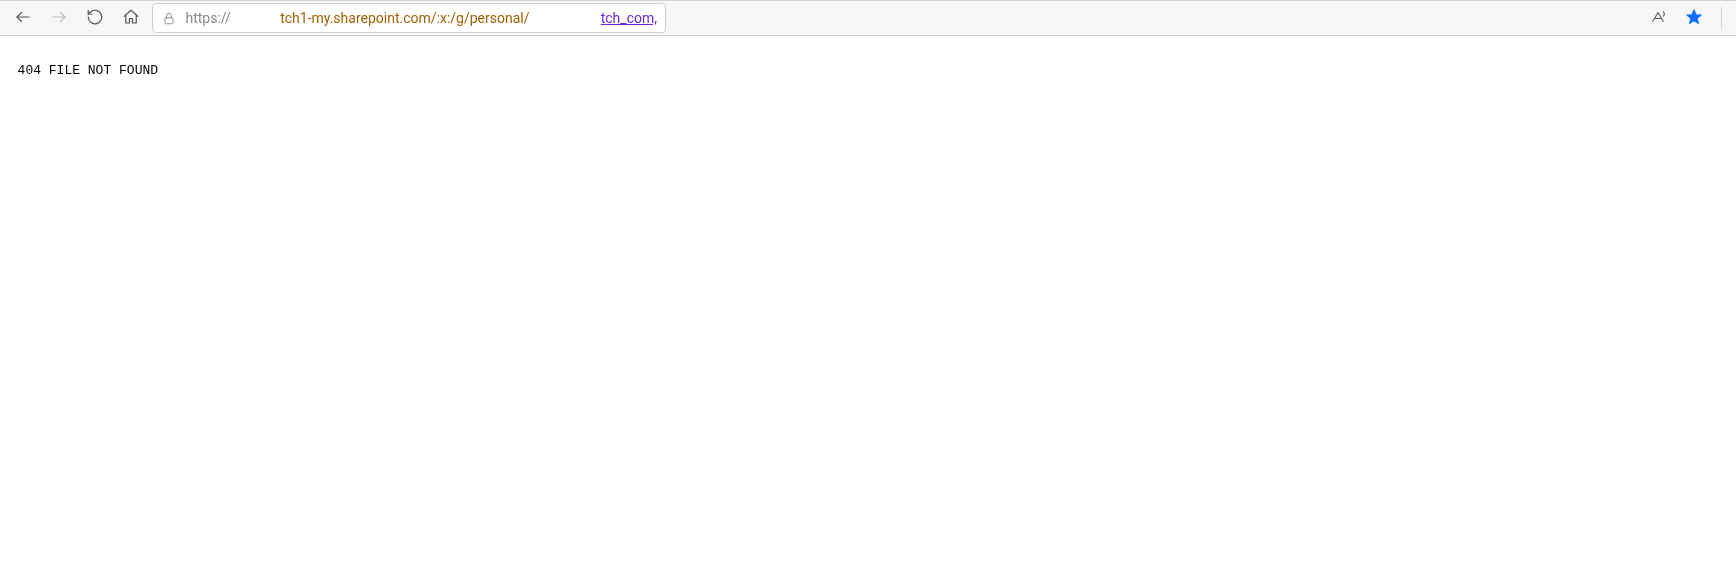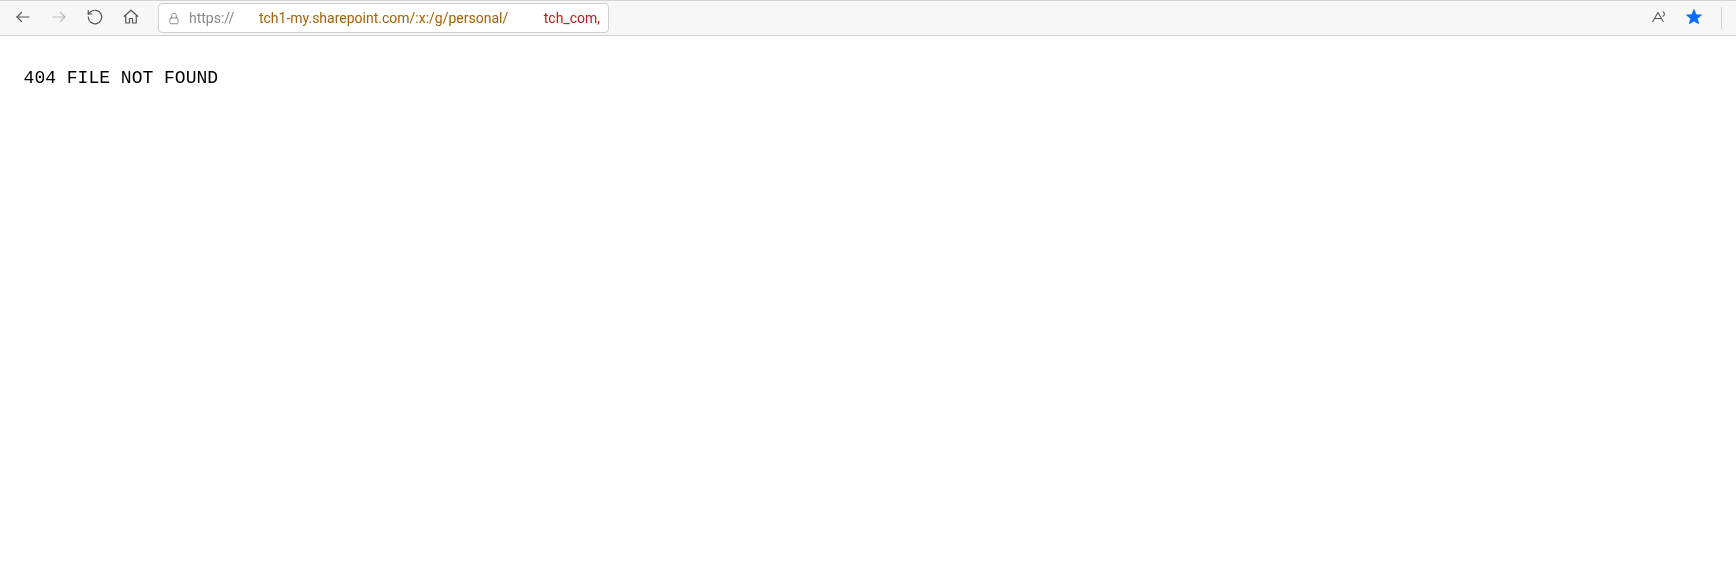--- a/index.html
+++ b/index.html
@@ -38,23 +38,23 @@
     }
     .nav-button.disabled {
       color: #bbb;
       cursor: default;
     }
     .nav-button svg {
       width: 18px;
       height: 18px;
     }
     .address-bar-container {
-      margin-left: 8px;
+      margin-left: 2px;
       height: 30px;
-      width: 451px;
+      width: 514px;
       background: #ffffff;
       border: 1px solid #cfcfcf;
       border-radius: 4px;
       display: flex;
       align-items: center;
       padding: 0 8px;
       font-size: 14px;
       color: #666;
     }
     .lock-icon-wrap {
@@ -79,21 +79,22 @@
     }
     .url-mid {
       color: #a16207;
       white-space: nowrap;
     }
     .url-gap2 {
       width: 78px;
       display: inline-block;
     }
     .url-tail {
-      color: #b91c1c;
+      color: #6d28d9;
+      text-decoration: underline;
     }
     .toolbar-spacer {
       flex: 1;
     }
     .right-controls {
       display: flex;
       align-items: center;
       gap: 2px;
       padding-right: 8px;
     }
@@ -118,21 +119,21 @@
     .icon-btn svg {
       width: 18px;
       height: 18px;
     }
     .favorite-star {
       color: #0a6cff;
     }
     .page-content {
       padding: 12px 0 0 2px;
       font-family: "Courier New", Courier, monospace;
-      font-size: 18px;
+      font-size: 13px;
       color: #000;
       white-space: pre;
     }
   </style>
 </head>
 <body>
 
 <div class="browser-toolbar">
   <button class="nav-button">
     <span>

